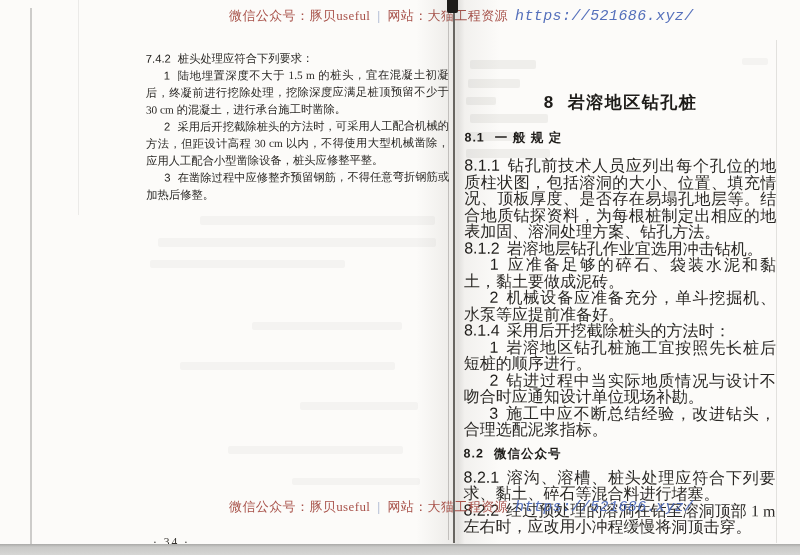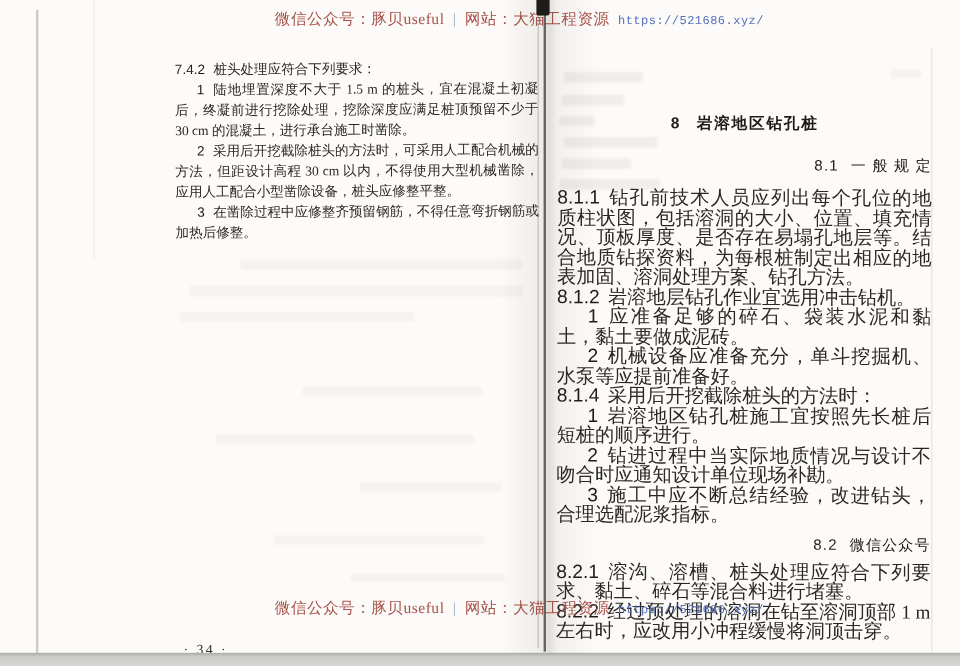--- a/index.html
+++ b/index.html
@@ -26,34 +26,34 @@
     background:linear-gradient(180deg,#a9a9a7 0,#c9c9c7 3px,#d6d6d4 100%);}
   .ghost{position:absolute;background:rgba(70,66,60,0.07);border-radius:2px;filter:blur(0.7px);}
   .ghost.lite{background:rgba(70,66,60,0.045);}
   
   .wm{position:absolute;left:229px;white-space:nowrap;font-size:13px;letter-spacing:0.4px;}
   .wm-top{top:7px;}
   .wm-bottom{top:498px;}
   .wm span{margin-right:7px;}
   .wm .wm-red{color:var(--wm-red,#a8524a);}
   .wm .wm-sep{color:var(--wm-sep,#93a4c6);}
-  .wm .wm-blue{color:var(--wm-blue,#5570bb);font-family:"Liberation Mono","DejaVu Sans Mono",monospace;font-size:10px;}
+  .wm .wm-blue{color:var(--wm-blue,#5570bb);font-family:"Liberation Mono","DejaVu Sans Mono",monospace;font-size:15px;font-style:italic;}
   
   .leftcol{position:absolute;left:146px;top:50px;width:303px;transform:rotate(-0.25deg);color:var(--ink,#2a2825);}
   .rightcol{position:absolute;left:464px;top:92px;width:312px;transform:rotate(0.15deg);color:var(--ink,#2a2825);}
   .leftcol .para{font-size:11.3px;line-height:17px;}
   .rightcol .para{font-size:16px;line-height:16.5px;}
   .para{margin:0;text-align:justify;}
   .para .lbl{font-family:"Liberation Sans","DejaVu Sans",sans-serif;font-weight:400;color:#1f1d1a;margin-right:7px;}
   .para.indent{text-indent:1.6em;}
   .chapter{margin:0 0 16px 0;font-family:"Liberation Sans","DejaVu Sans",sans-serif;
-    font-size:13px;font-weight:700;text-align:center;letter-spacing:1.5px;line-height:22px;color:#1d1b18;}
+    font-size:17px;font-weight:700;text-align:center;letter-spacing:1.5px;line-height:22px;color:#1d1b18;}
   .chapter .num{margin-right:13px;}
   .section{margin:0 0 12px 0;font-family:"Liberation Sans","DejaVu Sans",sans-serif;
-    font-size:12.5px;font-weight:400;text-align:right;letter-spacing:1px;line-height:16px;color:#1d1b18;}
+    font-size:12.5px;font-weight:700;text-align:left;letter-spacing:1px;line-height:16px;color:#1d1b18;}
   .section .num{margin-right:10px;}
   .section.mid{margin:7px 0 8px 0;}
   .pagenum{position:absolute;font-size:11.5px;letter-spacing:2px;color:#33312d;margin-top:48px;}
   .pn-left{left:153px;top:488px;}
   .pn-right{left:688px;top:516px;}
 </style>
 </head>
 <body>
 
 <div class="sheet">

